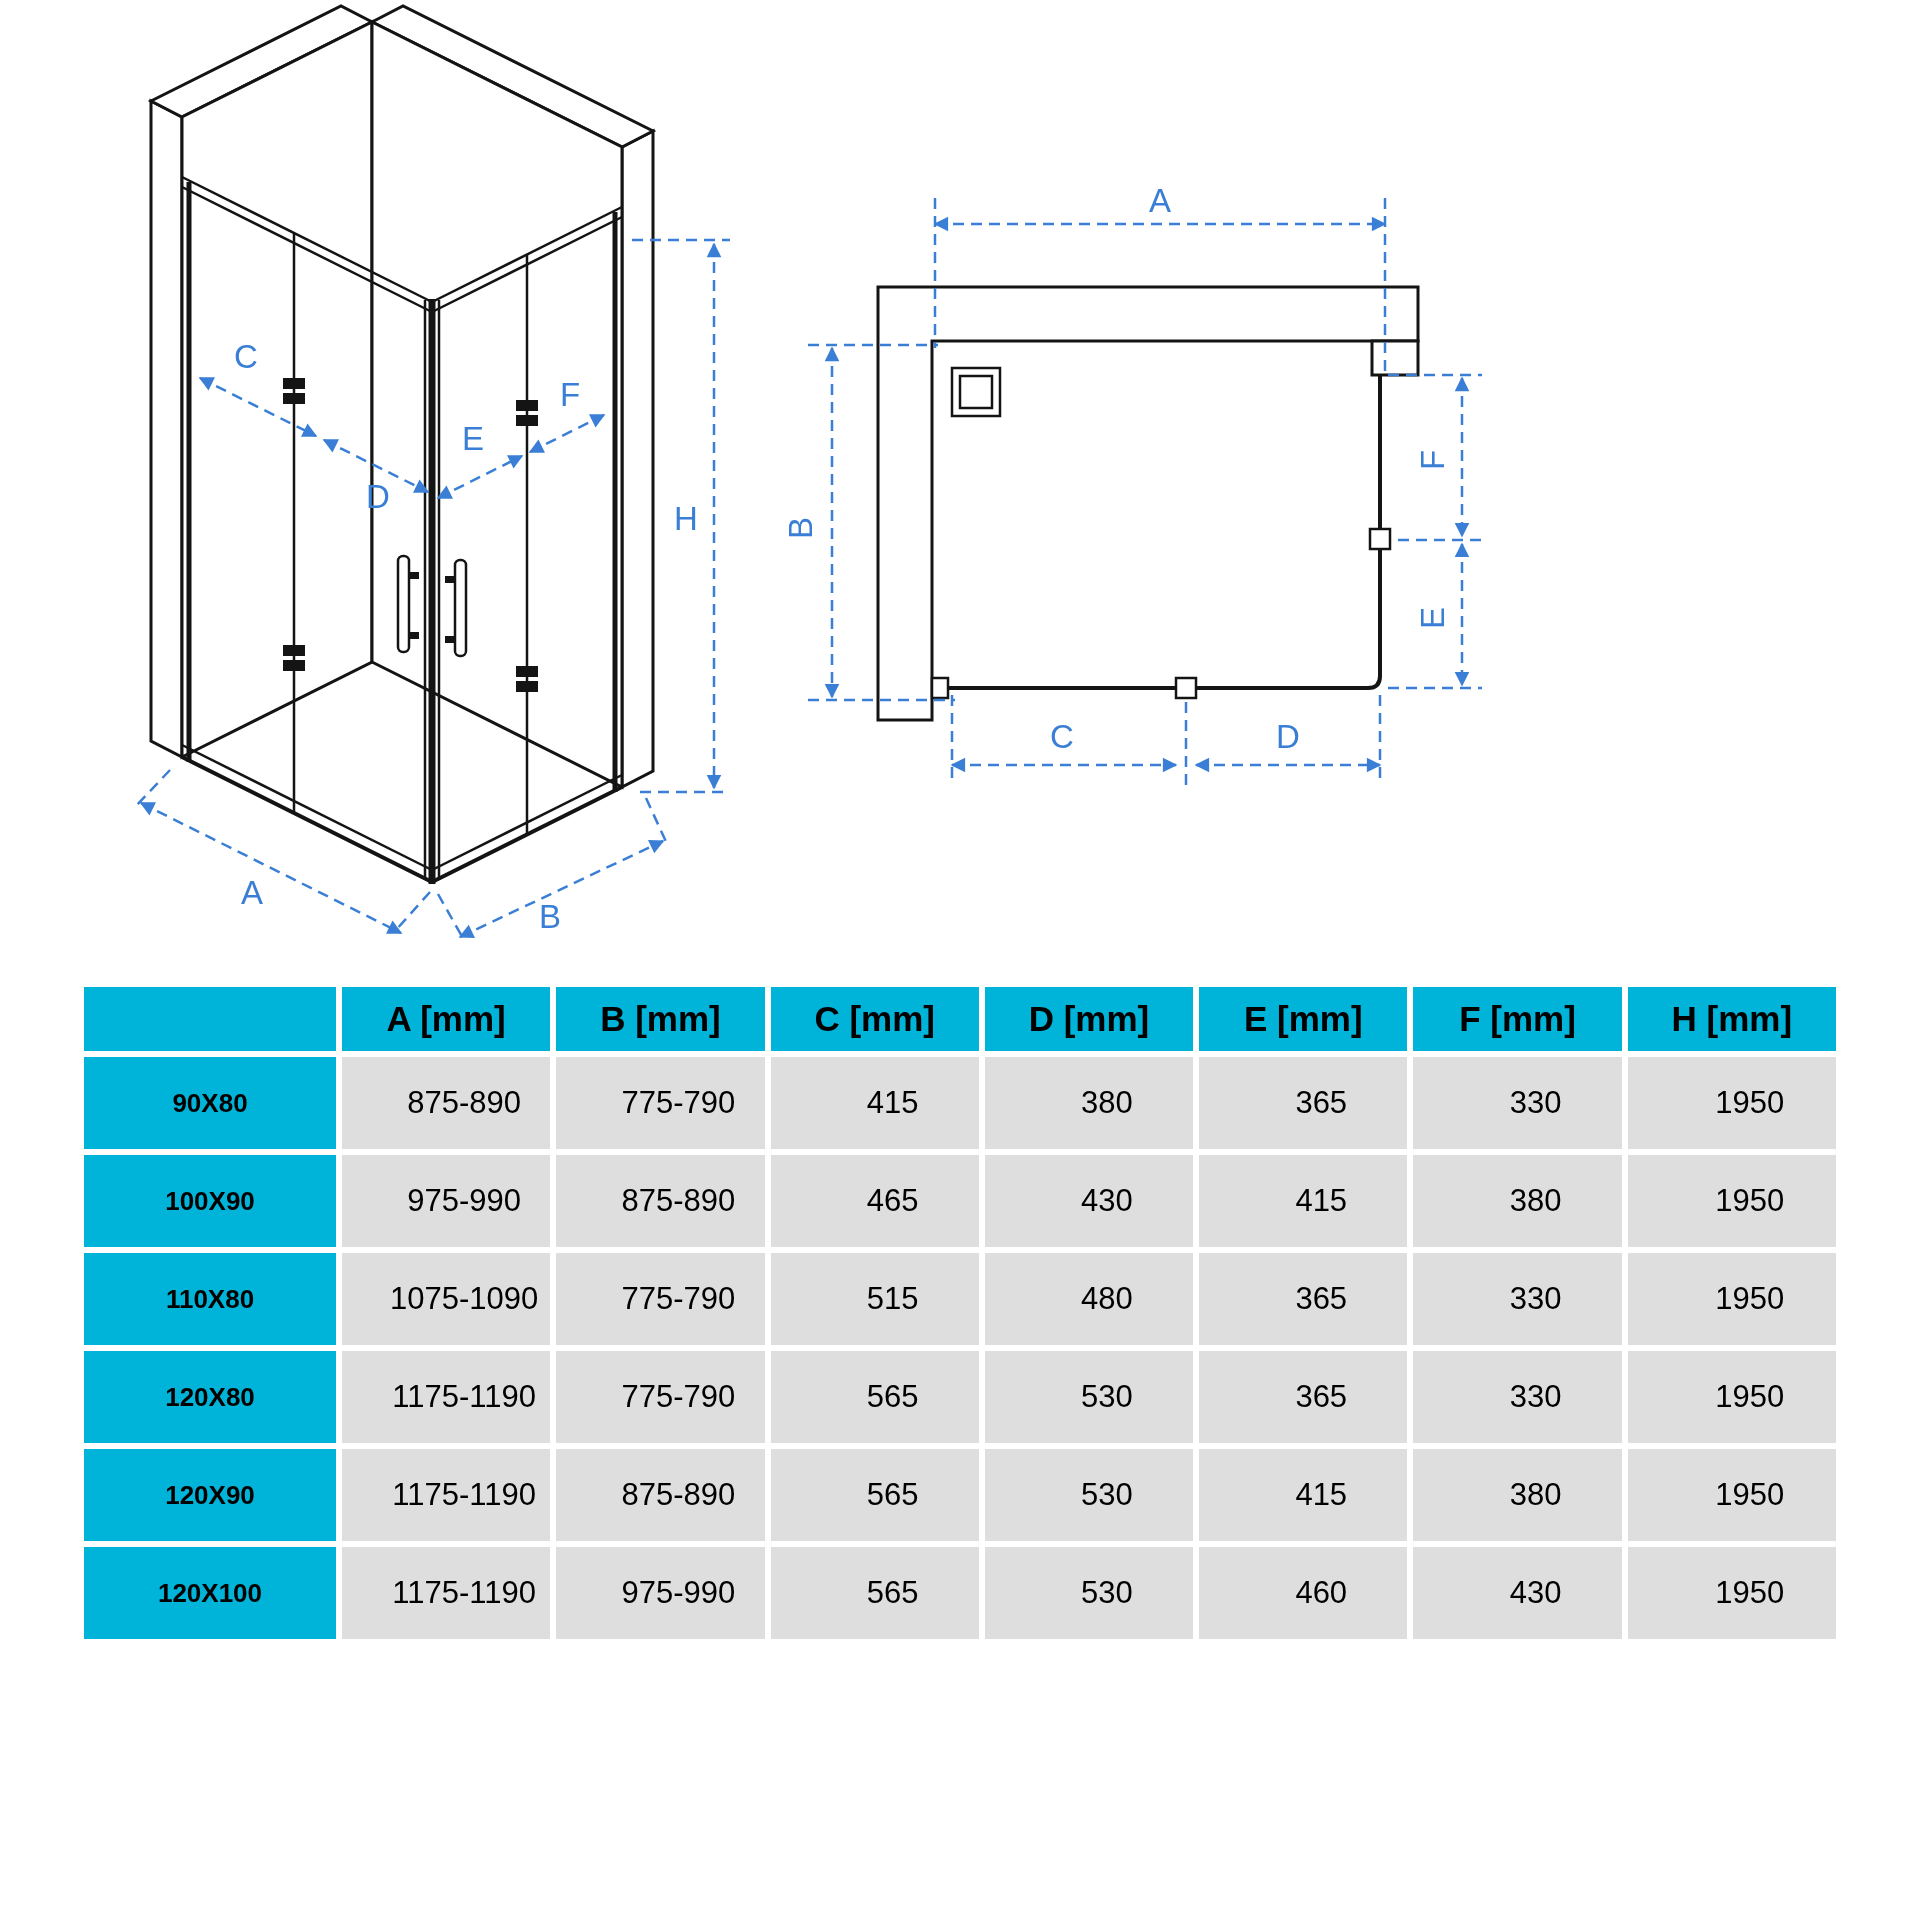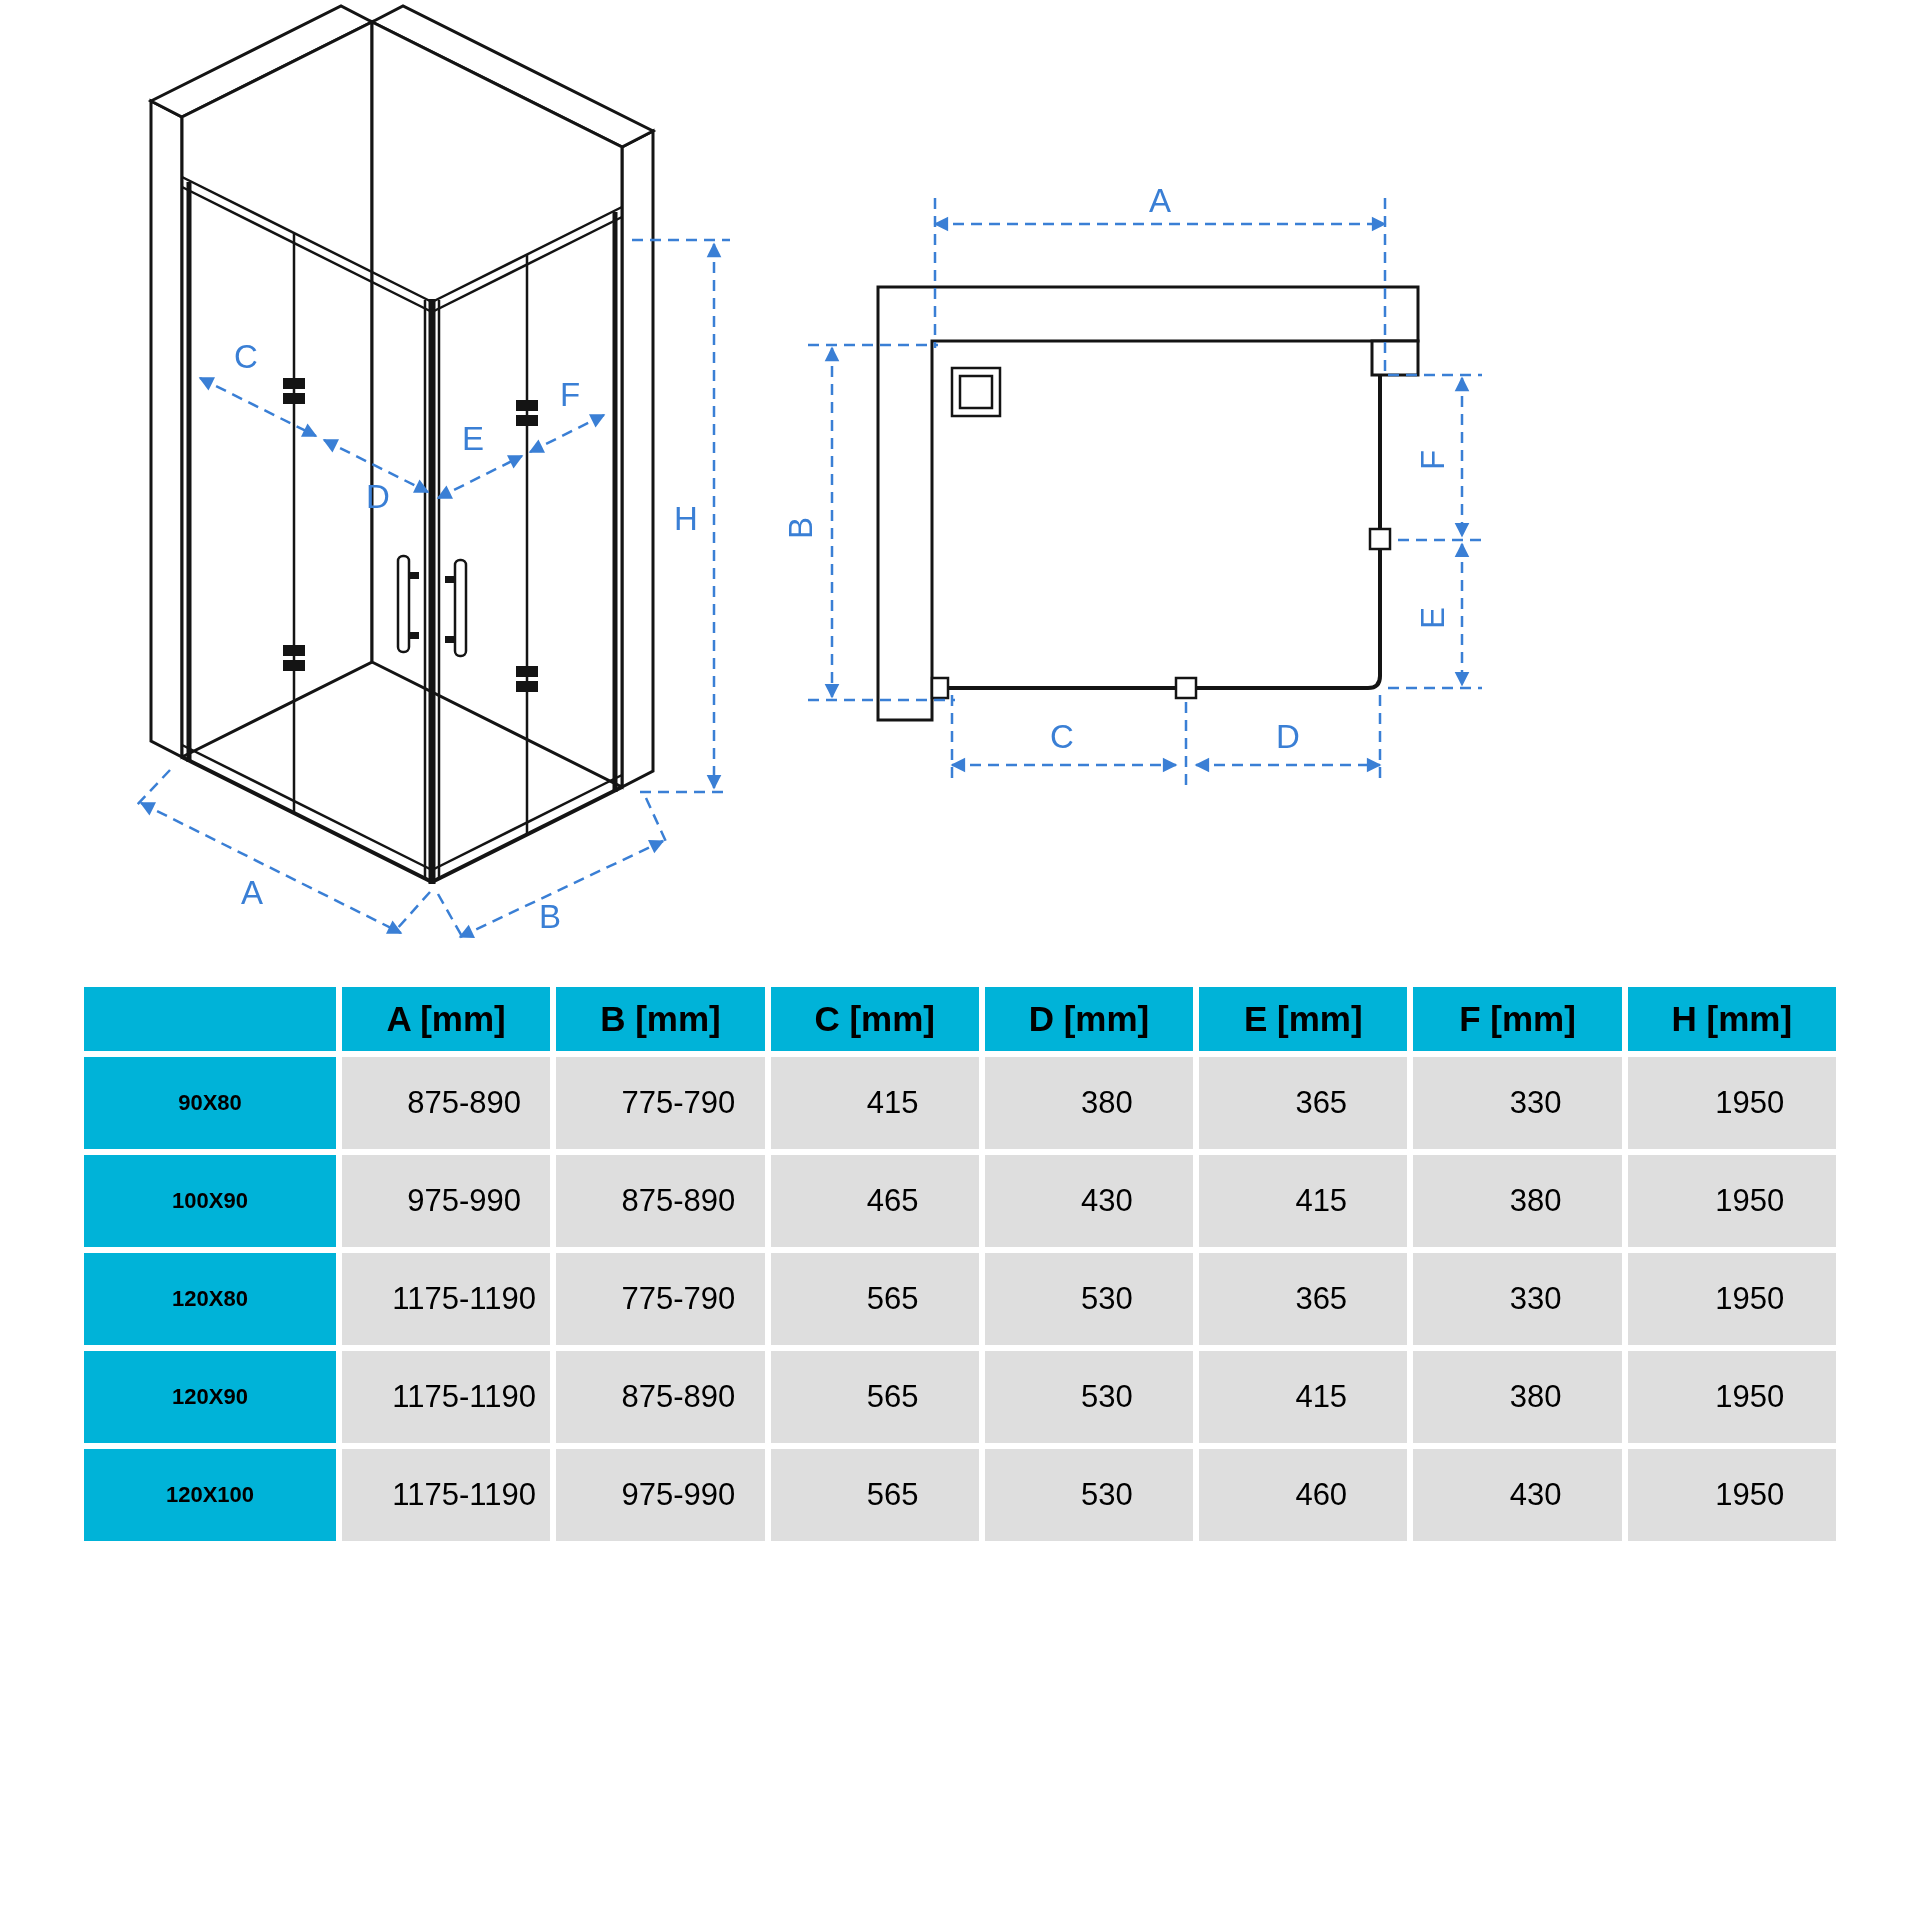--- a/index.html
+++ b/index.html
@@ -20,21 +20,21 @@
   .gthick{fill:none;stroke:var(--drawing-black);stroke-width:7;}
   .gpost{fill:none;stroke:var(--drawing-black);stroke-width:5;}
   .hinge{fill:var(--drawing-black);stroke:none;}
   .hw{fill:#ffffff;stroke:var(--drawing-black);stroke-width:2.5;}
   .dim{fill:none;stroke:var(--dimension-blue);stroke-width:2.5;stroke-dasharray:11 7;}
   .table-wrap{padding:0 78px;}
   table.dims-table{width:100%;border-collapse:separate;border-spacing:6px;table-layout:fixed;margin-top:16px;}
   .dims-table col.c0{width:252px;}
   .dims-table th,.dims-table td{text-align:center;vertical-align:middle;color:#000;padding:0;}
   .dims-table thead th{background:var(--accent);height:64px;font-size:35px;font-weight:bold;margin-top:8px;}
-  .dims-table tbody th{background:var(--accent);height:92px;font-size:22px;font-weight:bold;}
+  .dims-table tbody th{background:var(--accent);height:92px;font-size:26px;font-weight:bold;}
   .dims-table tbody td{background:var(--cell-gray);height:92px;font-size:31px;font-weight:normal;padding-left:36px;}
 </style>
 </head>
 <body>
 
 <div class="diagrams">
   <svg width="1920" height="965" viewBox="0 0 1920 965">
     <defs>
       <marker id="arrow" viewBox="0 0 12 12" refX="10" refY="6" markerWidth="7" markerHeight="7" orient="auto-start-reverse">
         <path d="M1,1 L11,6 L1,11 Z" fill="#3a7fd5"></path>
@@ -207,20 +207,30 @@
         <th>100X90</th>
         <td>975-990</td>
         <td>875-890</td>
         <td>465</td>
         <td>430</td>
         <td>415</td>
         <td>380</td>
         <td>1950</td>
       </tr>
       <tr>
+        <th>110X80</th>
+        <td>1075-1090</td>
+        <td>775-790</td>
+        <td>515</td>
+        <td>480</td>
+        <td>365</td>
+        <td>330</td>
+        <td>1950</td>
+      </tr>
+      <tr>
         <th>120X80</th>
         <td>1175-1190</td>
         <td>775-790</td>
         <td>565</td>
         <td>530</td>
         <td>365</td>
         <td>330</td>
         <td>1950</td>
       </tr>
       <tr>

